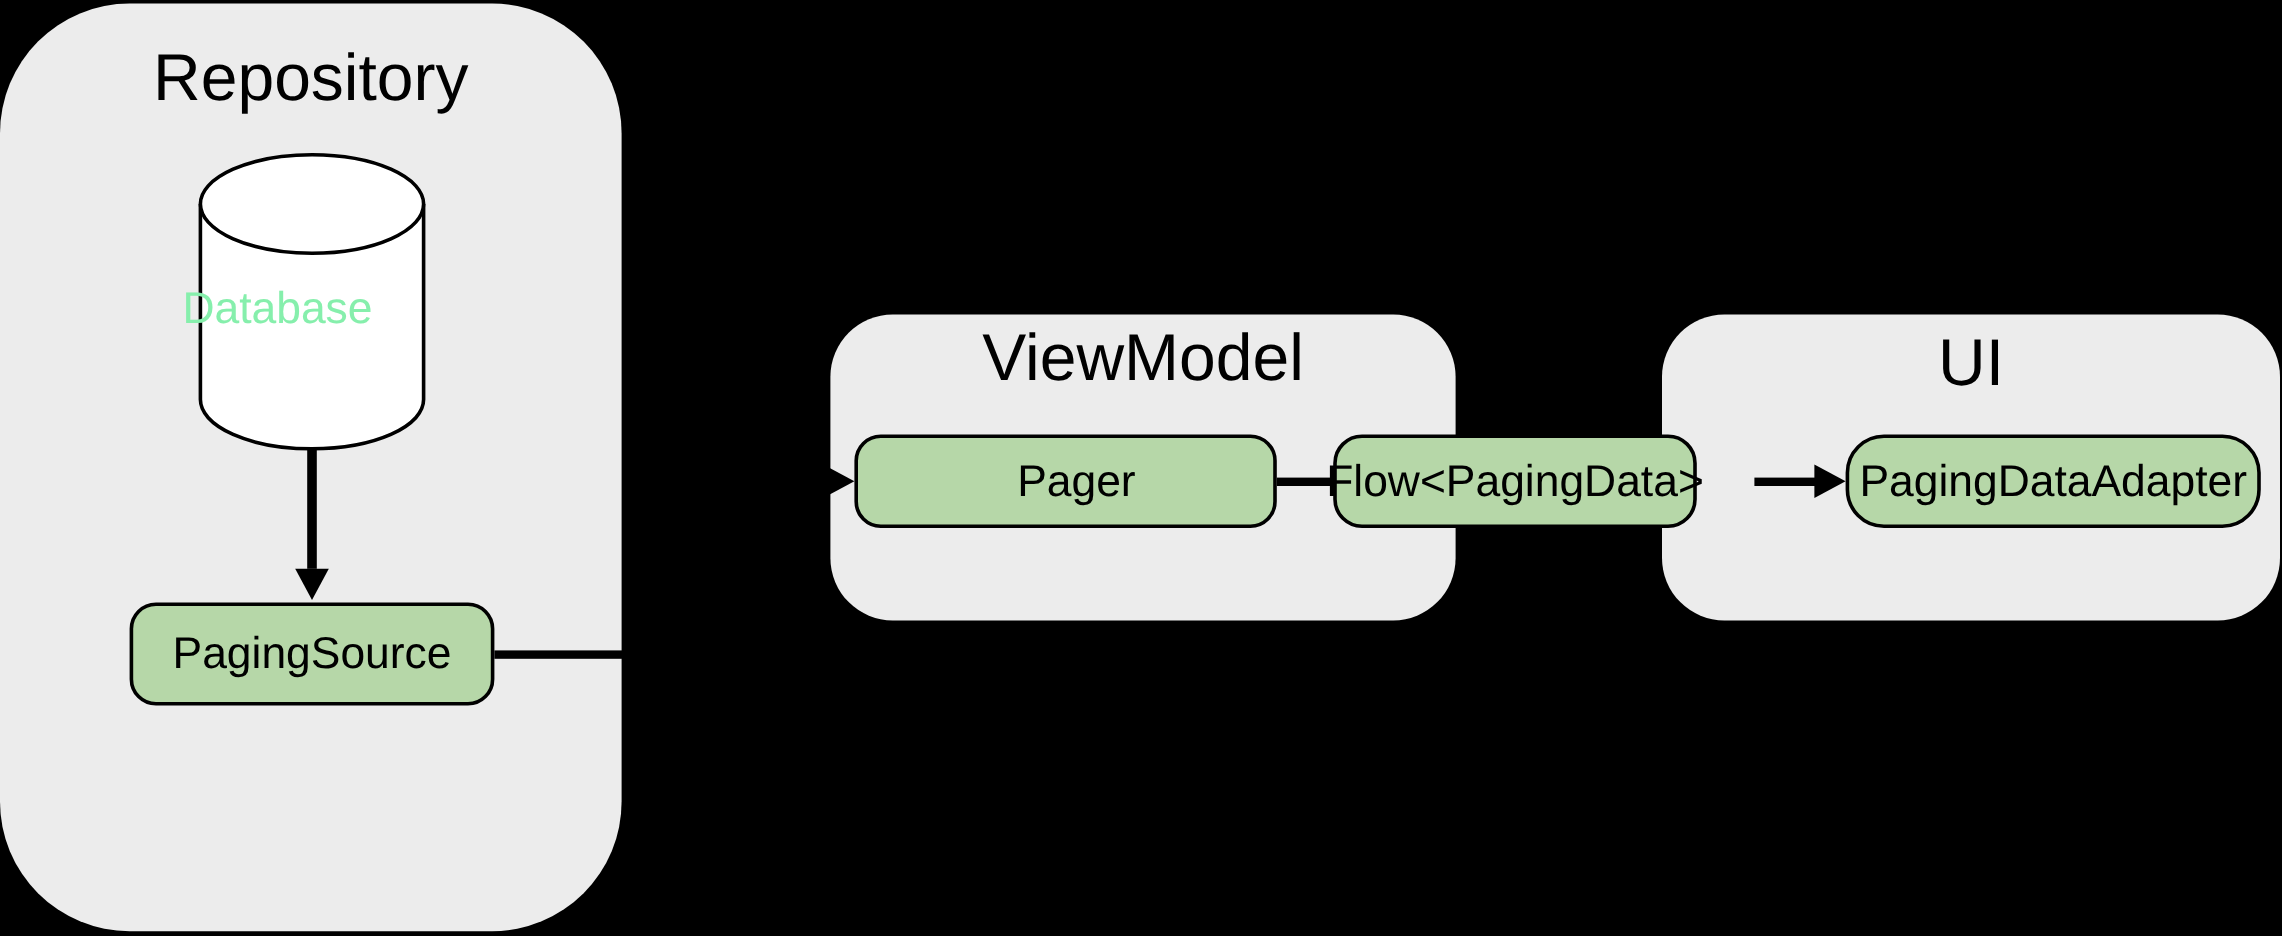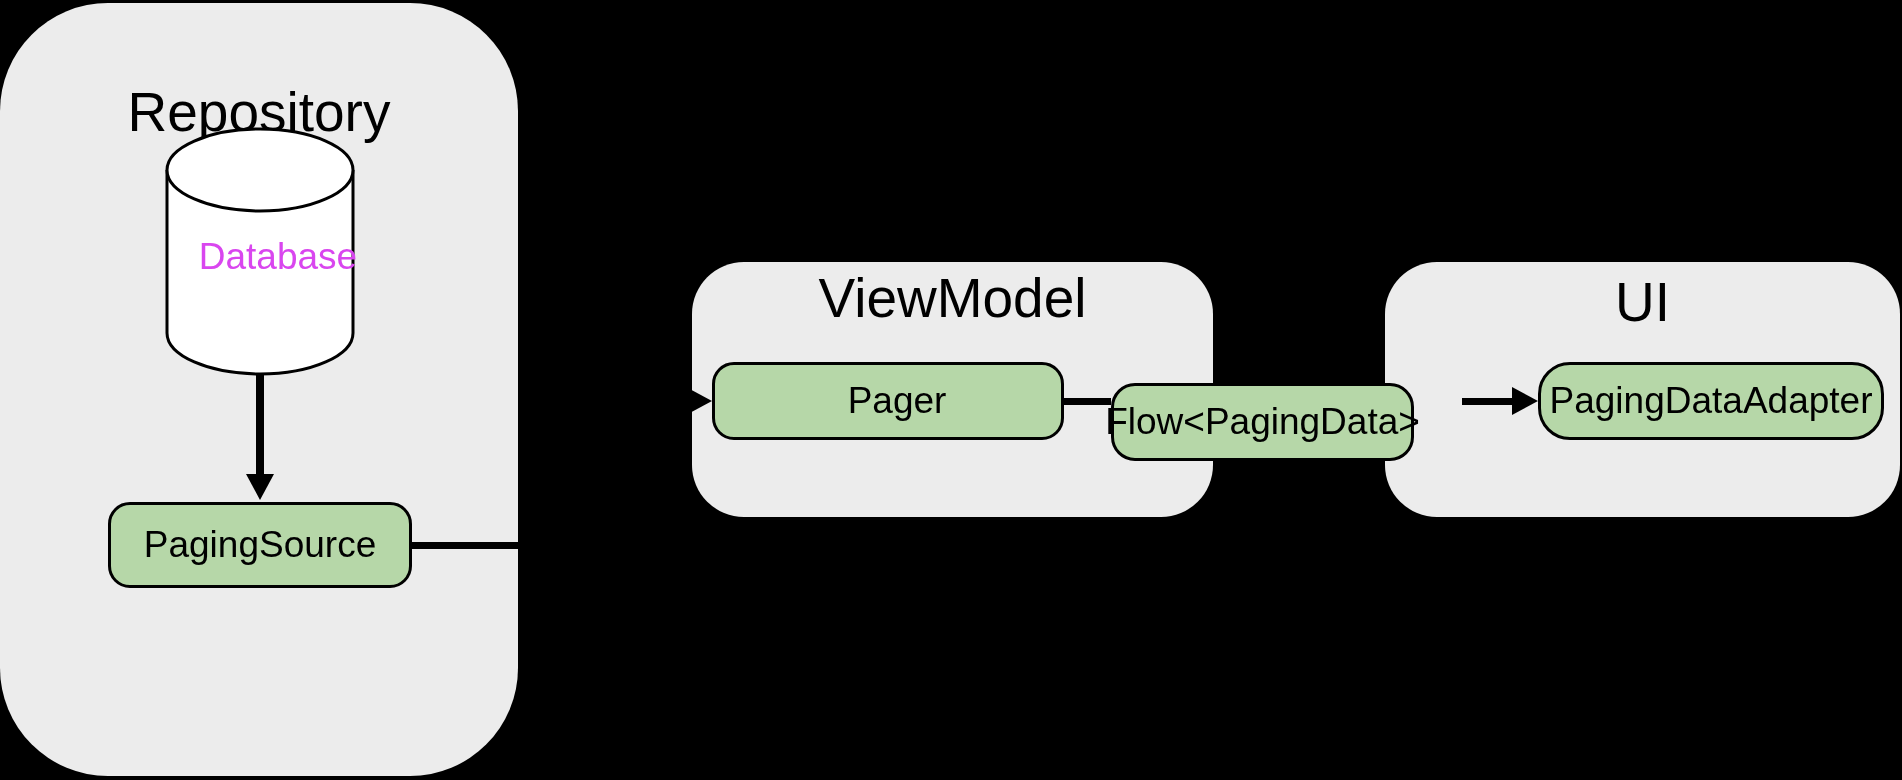--- a/index.html
+++ b/index.html
@@ -70,39 +70,39 @@
   .cylinder-wrap {
     position: absolute;
     left: 164px;
     top: 126px;
     width: 192px;
     height: 252px;
     z-index: 2;
   }
   .cylinder-label {
     position: absolute;
-    left: 182px;
+    left: 152px;
     top: 236px;
     width: 192px;
-    text-align: center;
+    text-align: left;
     font-size: 37px;
-    color: #d946ef;
+    color: #86efac;
     z-index: 3;
   }
   
   #repository-box   { left: 0px;    top: 3px;   width: 518px; height: 773px; border-radius: 108px; }
-  #repository-title { left: 0px;    top: 34px;  width: 518px; margin-top: 48px; }
+  #repository-title { left: 0px;    top: 34px;  width: 518px; }
   #viewmodel-box    { left: 692px;  top: 262px; width: 521px; height: 255px; border-radius: 52px; }
   #viewmodel-title  { left: 692px;  top: 268px; width: 521px; }
   #ui-box           { left: 1385px; top: 262px; width: 515px; height: 255px; border-radius: 52px; }
   #ui-title         { left: 1385px; top: 272px; width: 515px; }
 
   #pagingsource-node      { left: 108px;  top: 502px; width: 304px; height: 86px; border-radius: 22px; justify-content: center; }
   #pager-node             { left: 712px;  top: 362px; width: 352px; height: 78px; border-radius: 22px; padding-left: 18px; }
-  #flow-node              { left: 1111px; top: 383px; width: 303px; height: 78px; border-radius: 24px; }
+  #flow-node              { left: 1111px; top: 362px; width: 303px; height: 78px; border-radius: 24px; }
   #pagingdataadapter-node { left: 1538px; top: 362px; width: 346px; height: 78px; border-radius: 32px; }
 
   
   #db-arrow-shaft { left: 256px; top: 374px; width: 8px;  height: 100px; }
   #db-arrow-head  { left: 246px; top: 474px; }
 
   
   #ps-conn-h1   { left: 412px; top: 542px; width: 190px; height: 7px; }
   #ps-conn-v    { left: 595px; top: 398px; width: 7px;   height: 151px; }
   #ps-conn-h2   { left: 595px; top: 398px; width: 96px;  height: 7px; }

